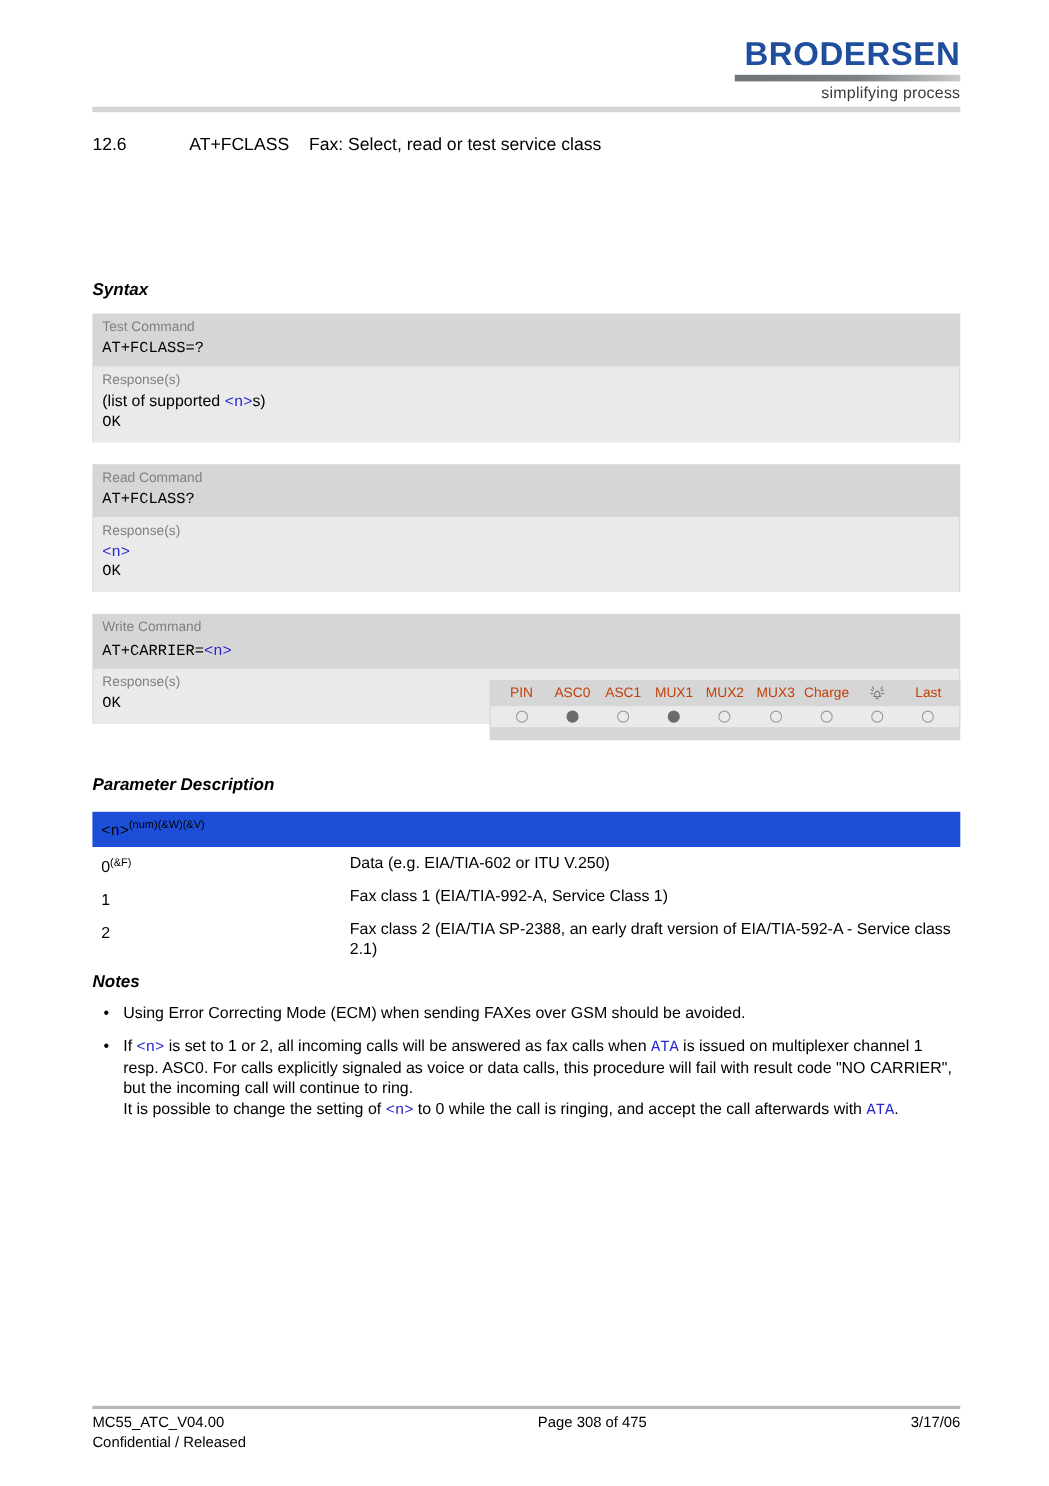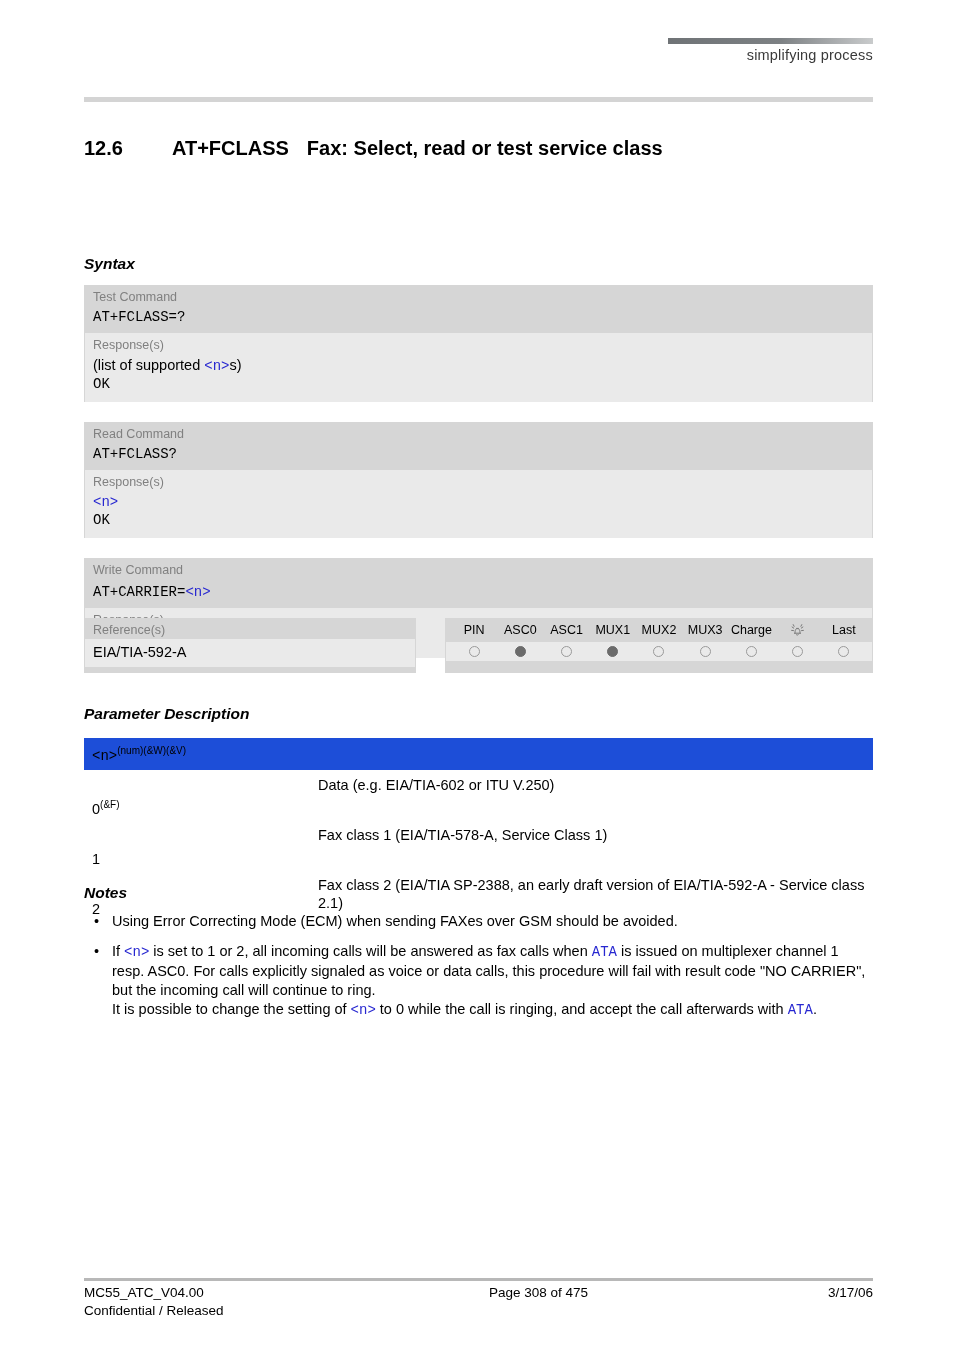--- a/index.html
+++ b/index.html
@@ -65,23 +65,23 @@
     top: 97px;
     width: 789px;
     height: 5px;
     background: #d4d4d4;
   }
 
   
   .h2 {
     position: absolute;
     left: 84px;
-    top: 137px;
-    font-size: 20px;
-    font-weight: bold;
+    top: 123px;
+    font-size: 16px;
+    font-weight: normal;
     line-height: 1.15;
     white-space: nowrap;
   }
   .h2 .num { display: inline-block; width: 88px; }
   .h2 .cmd { display: inline-block; margin-right: 18px; }
 
   .intro {
     position: absolute;
     left: 84px;
     top: 192px;
@@ -175,21 +175,21 @@
     background: #d6d6d6;
   }
   .indhead {
     display: flex;
     padding: 5px 6px 1px 6px;
   }
   .indhead div {
     flex: 1;
     text-align: center;
     font-size: 12.5px;
-    color: #000000;
+    color: #c2410c;
     line-height: 15px;
     white-space: nowrap;
   }
   .inddots {
     display: flex;
     background: #eaeaea;
     margin: 0 1px 1px 1px;
     padding: 4px 5px 4px 5px;
   }
   .inddots div {
@@ -229,21 +229,20 @@
     display: flex;
     padding: 6px 0 2px 0;
     font-size: 14.5px;
     line-height: 18px;
   }
   .pkey {
     width: 234px;
     flex: 0 0 234px;
     padding-left: 8px;
     box-sizing: border-box;
-    margin-top: 20px;
   }
   .pval { flex: 1; padding-right: 6px; }
 
   
   .notes {
     position: absolute;
     left: 84px;
     top: 912px;
     width: 790px;
     font-size: 14.5px;
@@ -282,20 +281,21 @@
   .fc { flex: 1; text-align: center; margin-left: -60px; }
   .fr { width: 120px; text-align: right; }
 </style>
 </head>
 <body>
 
 <div class="page">
 
   <div class="header">
     <div class="logo">
+      <div class="logo-word">BRODERSEN</div>
       <div class="logo-bar"></div>
       <div class="logo-tag">simplifying process</div>
     </div>
   </div>
   <div class="header-rule"></div>
 
   <div class="h2">
     <span class="num">12.6</span><span class="cmd">AT+FCLASS</span><span>Fax: Select, read or test service class</span>
   </div>
 
@@ -334,24 +334,20 @@
       <div class="sresp">
         <div class="slabel">Response(s)</div>
         <div class="sbody">
           <div class="lineok">OK</div>
         </div>
       </div>
     </div>
   </div>
 
   <div class="refrow">
-    <div class="refbox">
-      <div class="slabel">Reference(s)</div>
-      <div class="refval">EIA/TIA-592-A</div>
-    </div>
 
     <div class="indbox">
       <div class="indhead">
         <div>PIN</div>
         <div>ASC0</div>
         <div>ASC1</div>
         <div>MUX1</div>
         <div>MUX2</div>
         <div>MUX3</div>
         <div>Charge</div>
@@ -414,21 +410,21 @@
       <span class="mono">&lt;n&gt;</span><span class="sup">(num)(&amp;W)(&amp;V)</span>
     </div>
 
     <div class="prow">
       <div class="pkey"><span>0</span><span class="sup">(&amp;F)</span></div>
       <div class="pval">Data (e.g. EIA/TIA-602 or ITU V.250)</div>
     </div>
 
     <div class="prow">
       <div class="pkey"><span>1</span><span class="sup"></span></div>
-      <div class="pval">Fax class 1 (EIA/TIA-578-A, Service Class 1)</div>
+      <div class="pval">Fax class 1 (EIA/TIA-992-A, Service Class 1)</div>
     </div>
 
     <div class="prow">
       <div class="pkey"><span>2</span><span class="sup"></span></div>
       <div class="pval">Fax class 2 (EIA/TIA SP-2388, an early draft version of EIA/TIA-592-A - Service class 2.1)</div>
     </div>
   </div>
 
   <div class="h3" id="h3-notes">Notes</div>
 

